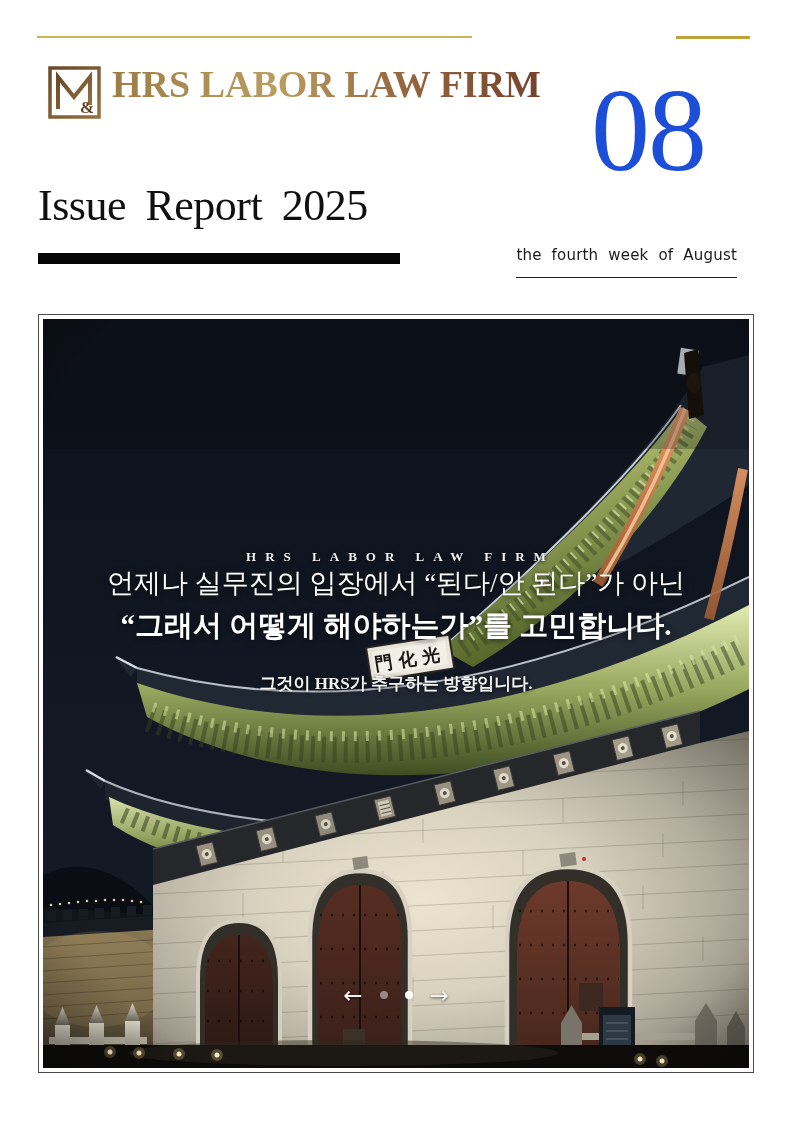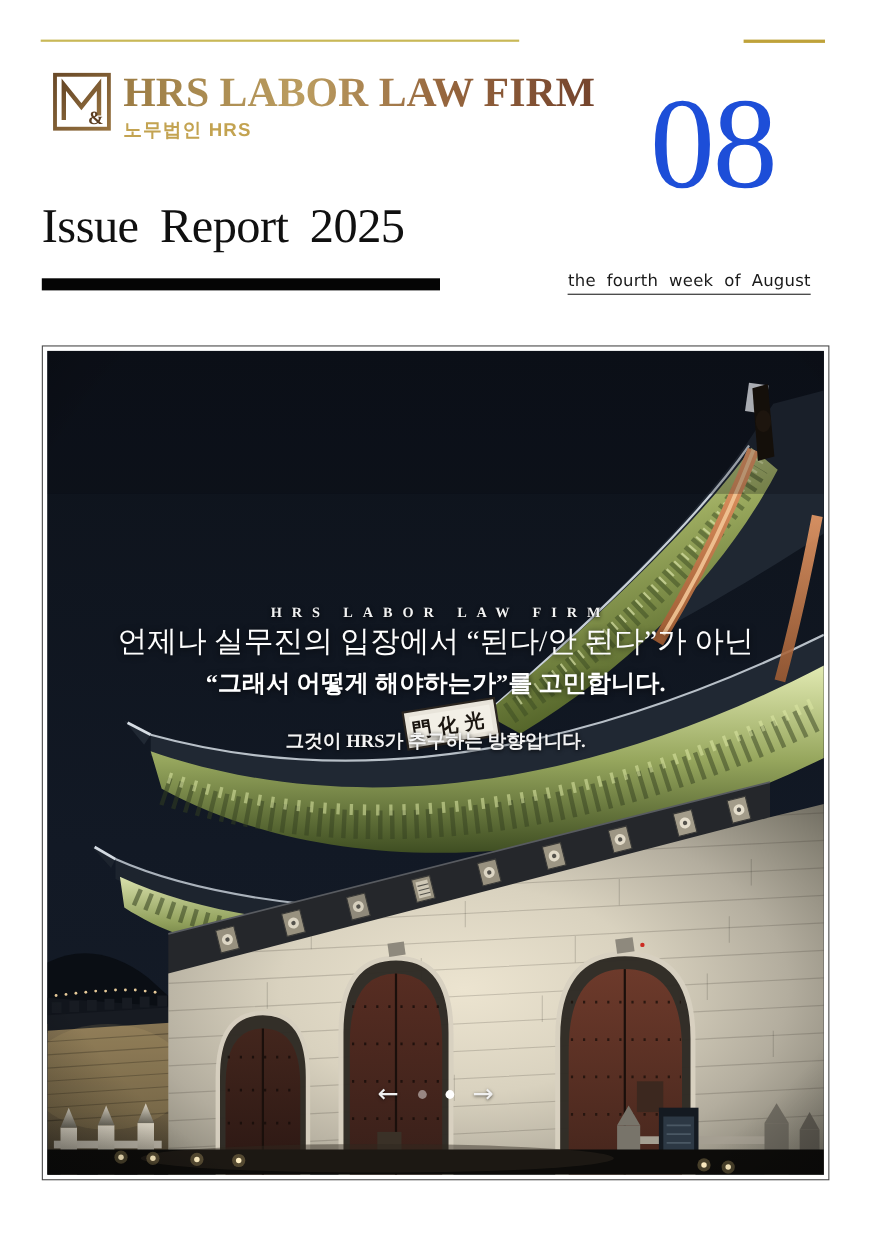--- a/index.html
+++ b/index.html
@@ -34,42 +34,42 @@
   }
   .black-bar{position:absolute;left:38px;top:253px;width:362px;height:11px;background:#050505;}
 
   .issue-number{
     position:absolute;left:588px;top:72px;width:120px;text-align:center;
     font-family:"Liberation Serif",serif;font-size:118px;line-height:1;color:#1d4ed8;letter-spacing:-2px;
   }
   .week-label{
     position:absolute;right:56px;top:246px;
     font-family:"DejaVu Sans",sans-serif;font-size:15px;color:#1a1a1a;
-    word-spacing:5px;letter-spacing:0.2px;border-bottom:1.5px solid #222;padding-bottom:3px;white-space:nowrap;
+    word-spacing:5px;letter-spacing:0.2px;border-bottom:1.5px solid #222;padding-bottom:13px;white-space:nowrap;
   }
 
   
   .photo-frame{
     position:absolute;left:38px;top:314px;width:706px;height:749px;
     border:1px solid #4a4a4a;background:#ffffff;padding:4px;
   }
   .photo{position:relative;width:706px;height:749px;overflow:hidden;background:#10161f;}
   .photo svg{position:absolute;left:0;top:0;}
 
   .hero-copy{position:absolute;left:0;right:0;top:230px;text-align:center;color:#fff;pointer-events:none;}
   .hero-overline{
     font-family:"Liberation Serif",serif;font-size:13px;font-weight:bold;
     letter-spacing:9px;text-indent:9px;color:#f2f2f2;text-shadow:0 1px 4px rgba(0,0,0,.85);
   }
   .hero-line1{
     margin-top:0;font-family:"Liberation Serif",serif;font-size:27px;
     color:#fdfdfd;text-shadow:0 1px 6px rgba(0,0,0,.7);white-space:nowrap;
   }
   .hero-line2{
-    margin-top:5px;font-family:"Liberation Serif",serif;font-size:22px;font-weight:bold;
+    margin-top:5px;font-family:"Liberation Serif",serif;font-size:29px;font-weight:bold;
     color:#ffffff;text-shadow:0 1px 6px rgba(0,0,0,.7);white-space:nowrap;
   }
   .hero-line3{
     margin-top:26px;font-family:"Liberation Serif",serif;font-size:17px;font-weight:bold;
     color:#f4f4f4;text-shadow:0 1px 4px rgba(0,0,0,.85);
   }
 
   .carousel{
     position:absolute;left:0;right:0;top:663px;height:26px;
     display:flex;justify-content:center;align-items:center;gap:17px;
@@ -96,21 +96,20 @@
             <stop offset="1" stop-color="#95713f"></stop>
         </linearGradient>
       </defs>
       <rect x="3" y="4" width="49" height="49" fill="none" stroke="url(#lg-brown)" stroke-width="3.5"></rect>
       <path d="M11,45 L11,13 L27,33 L43,13 L43,41" fill="none" stroke="url(#lg-brown)" stroke-width="4" stroke-linejoin="miter"></path>
       <text x="40" y="49" font-family="Liberation Serif,serif" font-size="17" font-weight="bold" fill="#5d3f22" text-anchor="middle">&amp;</text>
     </svg>
   </div>
   <div class="logo-text">
     <div class="logo-title">HRS LABOR LAW FIRM</div>
-    <div class="logo-sub">노무법인 HRS</div>
   </div>
 </div>
 
 <div class="report-title">Issue Report 2025</div>
 <div class="black-bar"></div>
 <div class="issue-number">08</div>
 <div class="week-label">the fourth week of August</div>
 
 <div class="photo-frame">
   <div class="photo">

